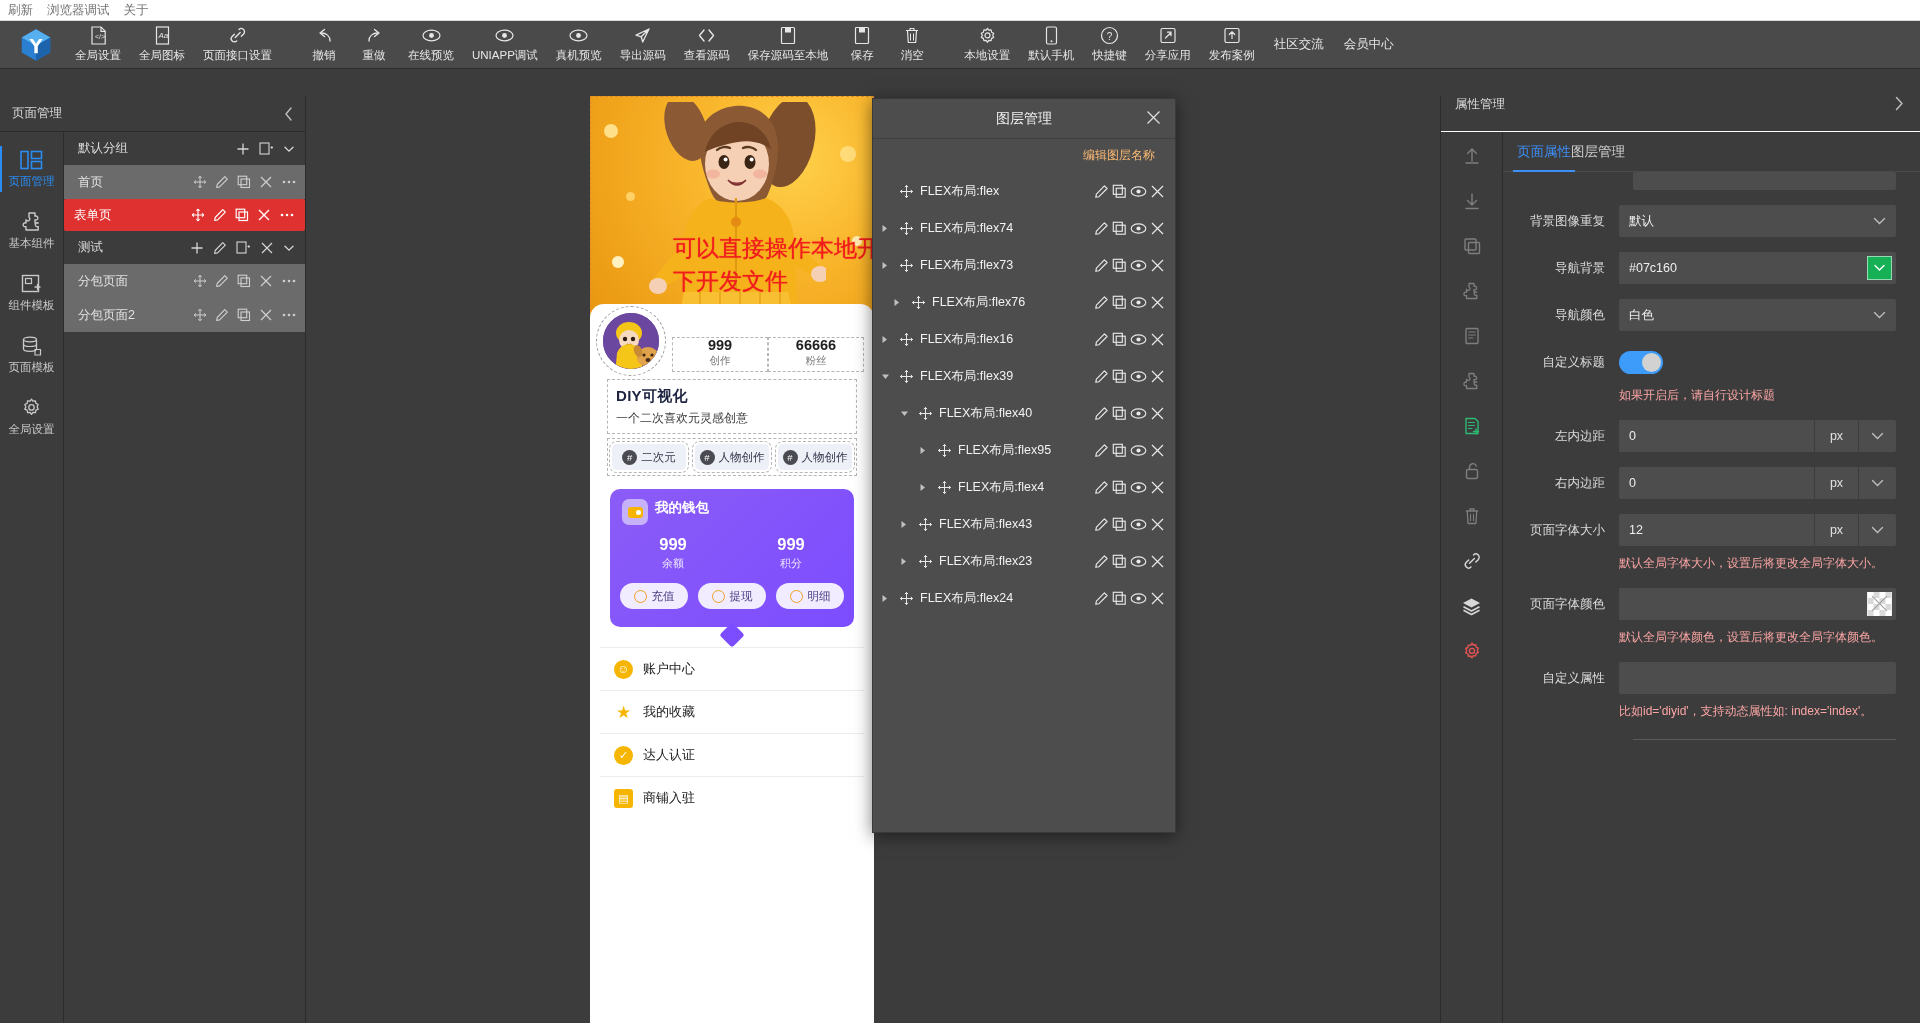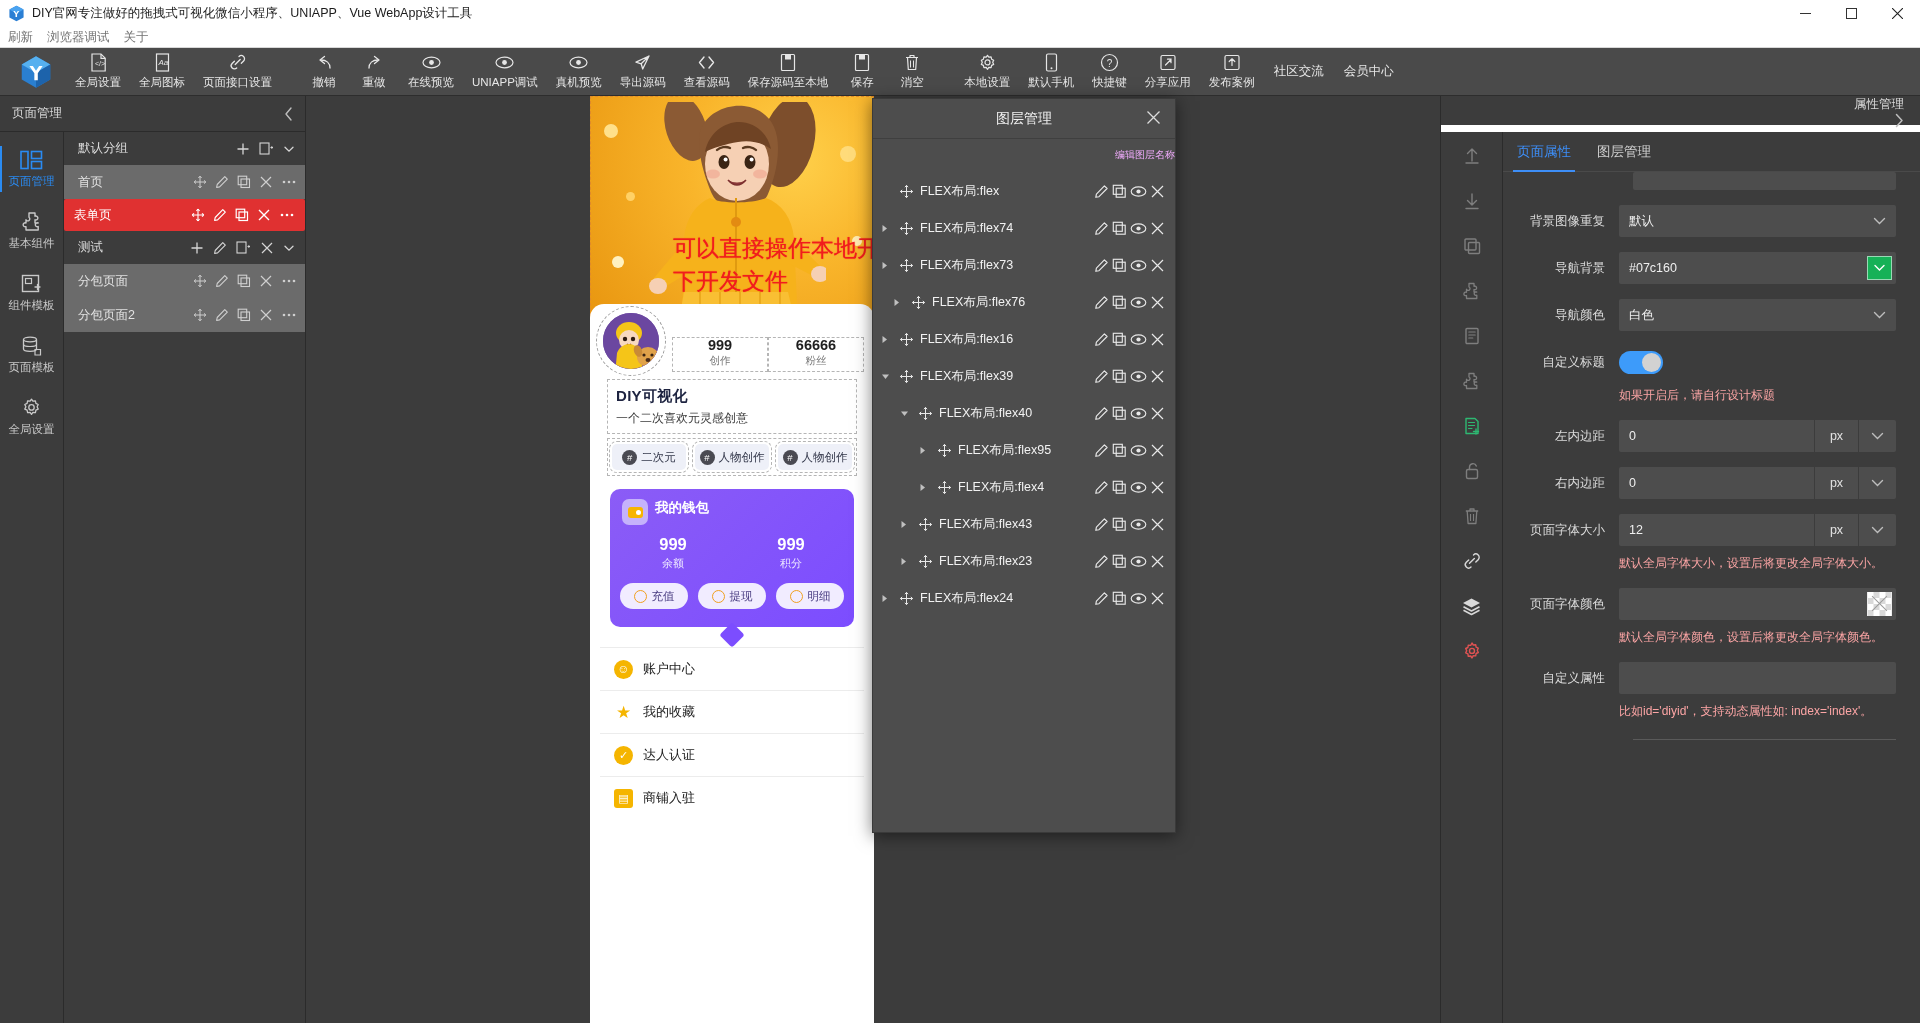--- a/index.html
+++ b/index.html
@@ -166,45 +166,45 @@
     background: #4d4d4d; box-shadow: 0 3px 16px rgba(0,0,0,.5); z-index: 40;
     display: flex; flex-direction: column; border: 1px solid #3a3a3a;
   }
   .lay-head {
     height: 40px; display: flex; align-items: center; justify-content: center;
     position: relative; border-bottom: 1px solid #3f3f3f;
   }
   .lay-head .t { font-size: 14px; color: #f0f0f0; }
   .lay-head .x { position: absolute; right: 14px; top: 11px; cursor: pointer; color: #dcdcdc; font-size: 15px; }
   .lay-sub { height: 32px; display: flex; align-items: center; justify-content: flex-end;
-    padding-right: 0; font-size: 10px; color: #f0abfc; }
+    padding-right: 20px; font-size: 12px; color: #fdba74; }
   .lay-list { flex: 1; overflow: hidden; padding-top: 2px; }
   .lrow {
     height: 37px; display: flex; align-items: center; font-size: 12.5px; color: #f2f2f2;
     padding-right: 10px; cursor: pointer;
   }
   .lrow .caret { width: 16px; text-align: center; color: #c0c0c0; font-size: 8px; flex: none; }
   .lrow .mv { width: 18px; flex: none; display: flex; justify-content: center; color: #e8e8e8; }
   .lrow .nm { flex: 1; padding-left: 5px; white-space: nowrap; overflow: hidden; }
   .lrow .ops { display: flex; align-items: center; gap: 3px; color: #e8e8e8; flex: none; }
 
   
   .rightpanel { width: 480px; background: #3c3c3c; border-left: 1px solid #2b2b2b;
     display: flex; flex-direction: column; flex: none; }
-  .rp-head { height: 36px; display: flex; align-items: flex-end; justify-content: space-between;
-    padding: 0 16px 0 14px; border-bottom: 7px solid #ffffff; flex-direction: column; }
+  .rp-head { height: 36px; display: flex; align-items: flex-start; justify-content: space-between;
+    padding: 0 16px 0 14px; border-bottom: 1px solid #ffffff; }
   .rp-head .t { font-size: 12.5px; color: #d8d8d8; }
   .rp-head .chev { font-size: 14px; color: #bdbdbd; cursor: pointer; }
   .rp-body { flex: 1; display: flex; min-height: 0; }
   .rp-rail { width: 62px; border-right: 1px solid #2b2b2b; padding-top: 10px;
     display: flex; flex-direction: column; align-items: center; gap: 17px; flex: none; }
   .rp-rail .rit { width: 28px; height: 28px; display: flex; align-items: center;
     justify-content: center; color: #7e7e7e; cursor: pointer; }
   .rp-main { flex: 1; min-width: 0; display: flex; flex-direction: column; }
-  .rp-tabs { height: 40px; display: flex; align-items: center; gap: 26px; padding-left: 14px;
+  .rp-tabs { height: 40px; display: flex; align-items: center; padding-left: 14px;
     border-bottom: 1px solid #4a4a4a; }
   .rp-tab { font-size: 13.5px; color: #d0d0d0; height: 40px; line-height: 40px;
     cursor: pointer; position: relative; }
   .rp-tab.active { color: #3d8ef7; }
   .rp-tab.active::after { content:''; position: absolute; left:-4px; right:-4px; bottom:0; height:2px; background:#3d8ef7; }
   .rp-scroll { flex: 1; overflow: hidden; padding: 0 24px 0 0; }
   .fld { display: flex; align-items: flex-start; margin-top: 15px; }
   .fld .lbl { width: 116px; text-align: right; padding-right: 14px; font-size: 12.5px;
     color: #dcdcdc; line-height: 32px; flex: none; }
   .fld .ctl { flex: 1; min-width: 0; }
@@ -237,45 +237,20 @@
   .topstub { height: 18px; background: #4d4d4d; margin: 0 0 0 130px; border-radius: 2px; }
   .rule { border-top: 1px solid #5a5a5a; margin: 18px 0 0 130px; }
 
   svg { display: block; }
 </style>
 </head>
 <body>
 
 <div class="app">
 
-  <div class="titlebar">
-    <svg class="logo" viewBox="0 0 24 24">
-      <path d="M12 1 22 6.5v11L12 23 2 17.5v-11z" fill="#2b7fd4"></path>
-      <path d="M12 1 22 6.5 12 12 2 6.5z" fill="#4aa3f0"></path>
-      <path d="M7.5 8.5h2.2l2 3 2-3h2.2l-3.1 4.6V17h-2.2v-3.9z" fill="#fff"></path>
-    </svg>
-    <div class="ttl">DIY官网专注做好的拖拽式可视化微信小程序、UNIAPP、Vue WebApp设计工具</div>
-    <div class="winbtns">
-      <div class="winbtn">
-        <svg width="11" height="11" viewBox="0 0 11 11">
-            <path d="M0 5.5h11" stroke="#333" stroke-width="1"></path>
-          </svg>
-      </div>
-      <div class="winbtn">
-        <svg width="11" height="11" viewBox="0 0 11 11">
-            <rect x="0.5" y="0.5" width="10" height="10" fill="none" stroke="#333"></rect>
-          </svg>
-      </div>
-      <div class="winbtn close">
-        <svg width="11" height="11" viewBox="0 0 11 11">
-            <path d="M0 0l11 11M11 0L0 11" stroke="currentColor" stroke-width="1.1"></path>
-          </svg>
-      </div>
-    </div>
-  </div>
 
   <div class="menubar">
     <span>刷新</span>
     <span>浏览器调试</span>
     <span>关于</span>
   </div>
 
   <div class="toolbar">
     <svg class="tb-logo" viewBox="0 0 24 24">
       <path d="M12 1.5 21.5 7v10L12 22.5 2.5 17V7z" fill="#2a7fd0"></path>

